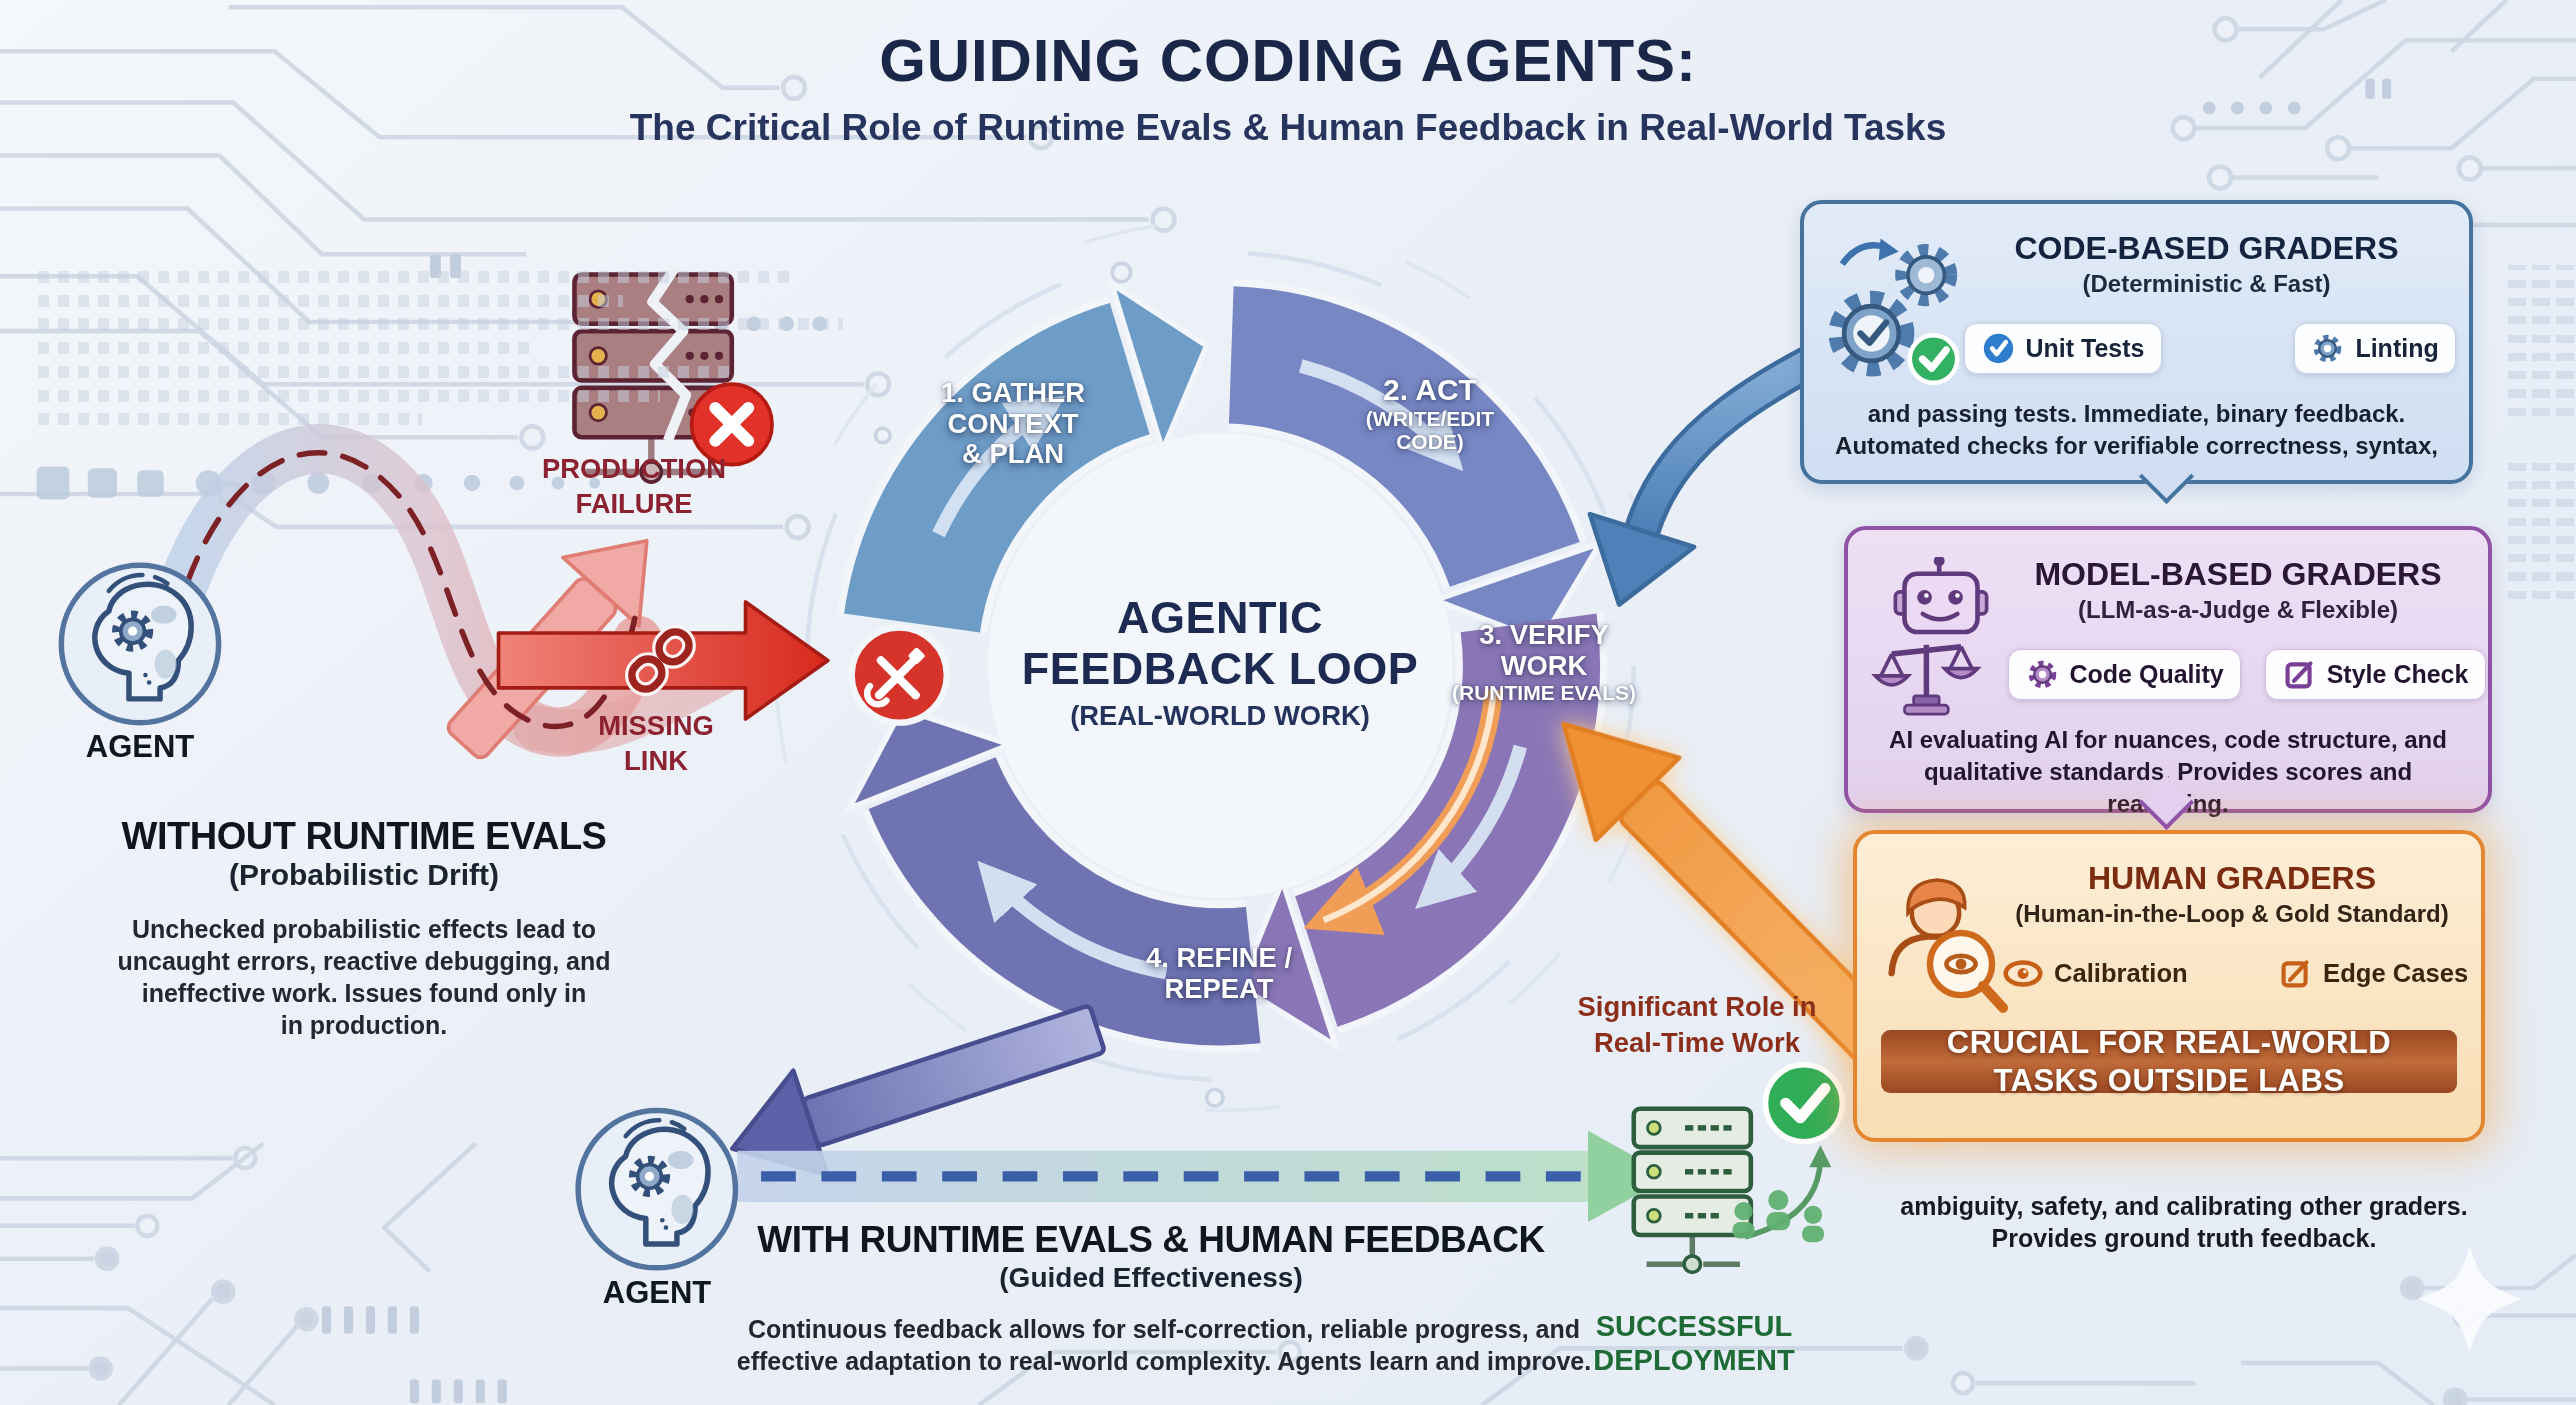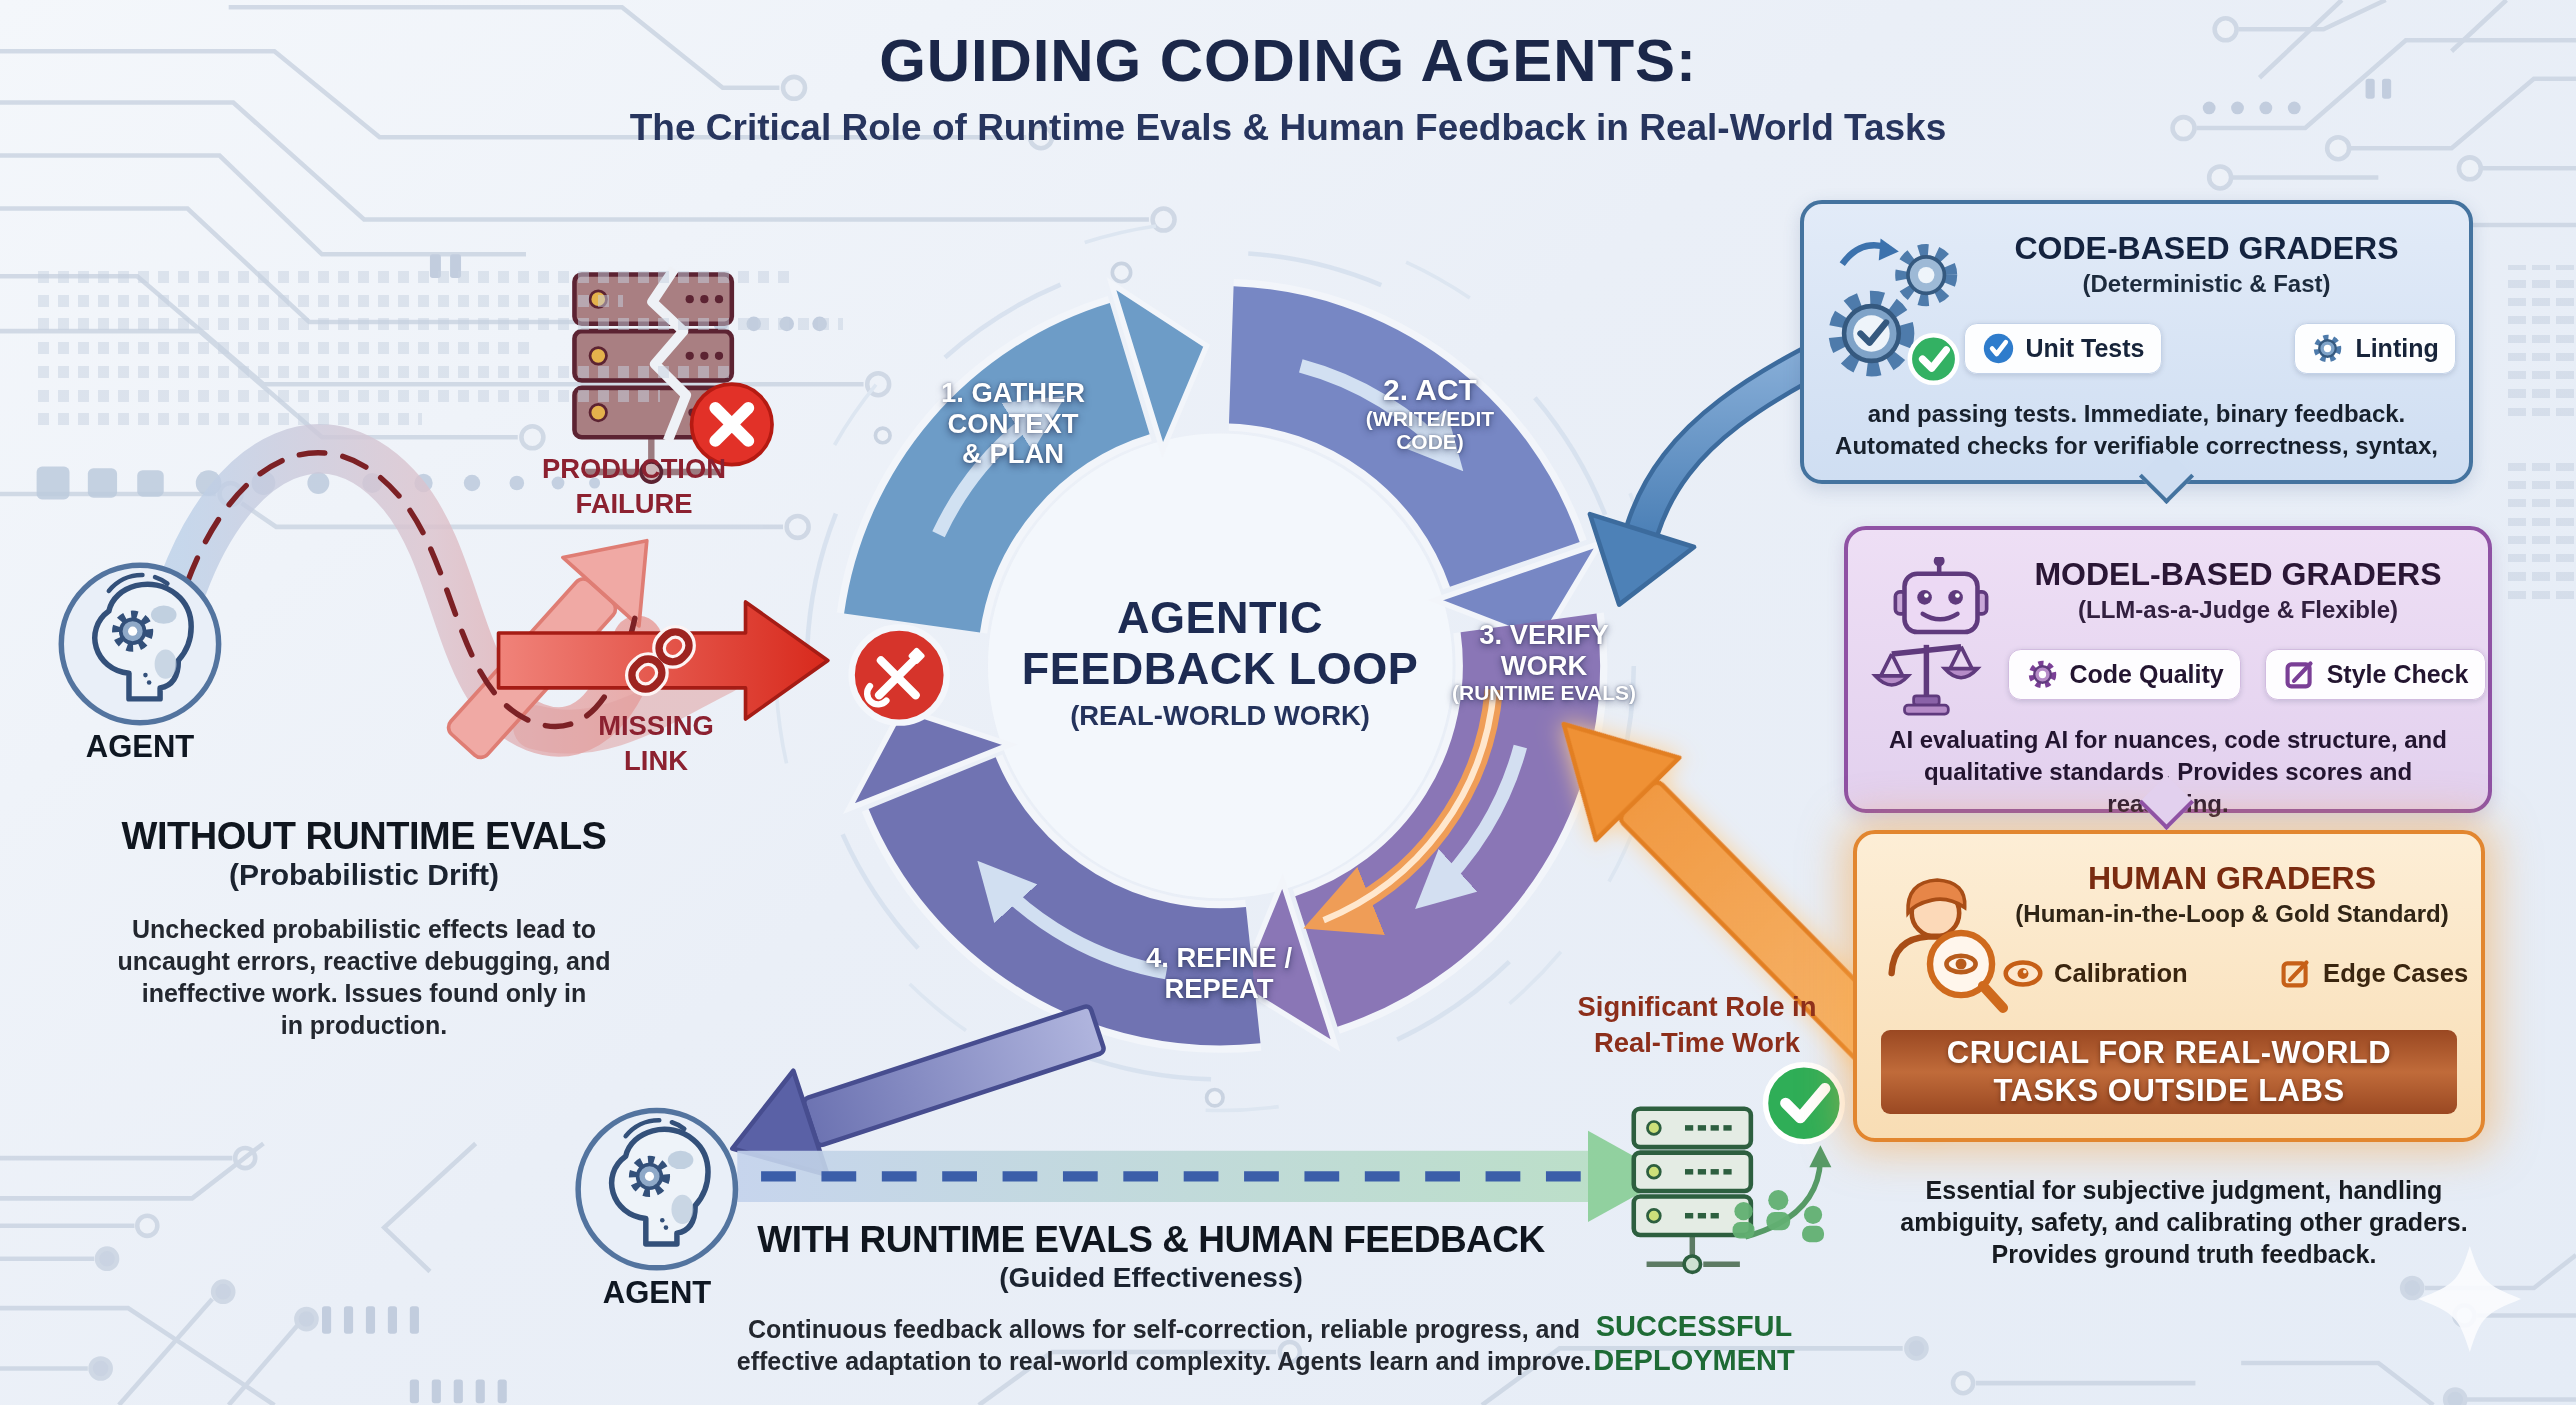--- a/index.html
+++ b/index.html
@@ -33,21 +33,21 @@
   .gbox .btitle{position:absolute;left:151px;right:11px;text-align:center;font-size:32px;font-weight:800;}
   .gbox .bsub{position:absolute;left:151px;right:11px;text-align:center;font-size:24px;font-weight:700;}
   .gbox .chips{position:absolute;left:160px;right:12.8px;display:flex;gap:24px;justify-content:space-between;align-items:center;}
   .chip{display:flex;align-items:center;gap:11px;background:rgba(255,255,255,.95);
     border-radius:12.8px;padding:8.2px 16.5px;font-size:25px;font-weight:700;
     box-shadow:0 1.8px 5.5px rgba(80,90,120,.2);white-space:nowrap;}
   .chip-bare{display:flex;align-items:center;gap:11px;font-size:25.6px;font-weight:700;color:#3a250f;white-space:nowrap;}
   .bbody{position:absolute;left:12.8px;right:12.8px;top:194px;text-align:center;font-size:24px;font-weight:600;line-height:1.34;}
   .iconwrap{position:absolute;left:20px;top:27.4px;}
   .tail{position:absolute;width:35px;height:35px;transform:rotate(45deg);z-index:4;}
-  .banner{position:absolute;left:24px;right:24px;top:196px;height:84px;border-radius:9.1px;
+  .banner{position:absolute;left:24px;right:24px;top:196px;height:63px;border-radius:9.1px;
     background:linear-gradient(180deg,#9a4822,#c06b3a 50%,#9a4822);
     display:flex;flex-direction:column;justify-content:center;align-items:center;}
   .banner .bl{font-size:31px;font-weight:800;color:#ffffff;line-height:1.22;letter-spacing:0.5px;
     text-shadow:0 1.8px 4.6px rgba(60,20,0,.55);}
 </style>
 </head>
 <body>
 
 <div class="stage">
 
@@ -559,19 +559,18 @@
         </svg>
         <span>Edge Cases</span>
       </div>
     </div>
     <div class="banner">
       <span class="bl">CRUCIAL FOR REAL-WORLD</span>
       <span class="bl">TASKS OUTSIDE LABS</span>
     </div>
   </div>
   <div class="lbl para" style="left:2184px;top:1222px;z-index:3;color:#171b21;">
-    <span class="ln">Essential for subjective judgment, handling</span>
     <span class="ln">ambiguity, safety, and calibrating other graders.</span>
     <span class="ln">Provides ground truth feedback.</span>
   </div>
 
 </div>
 
 
 </body></html>

